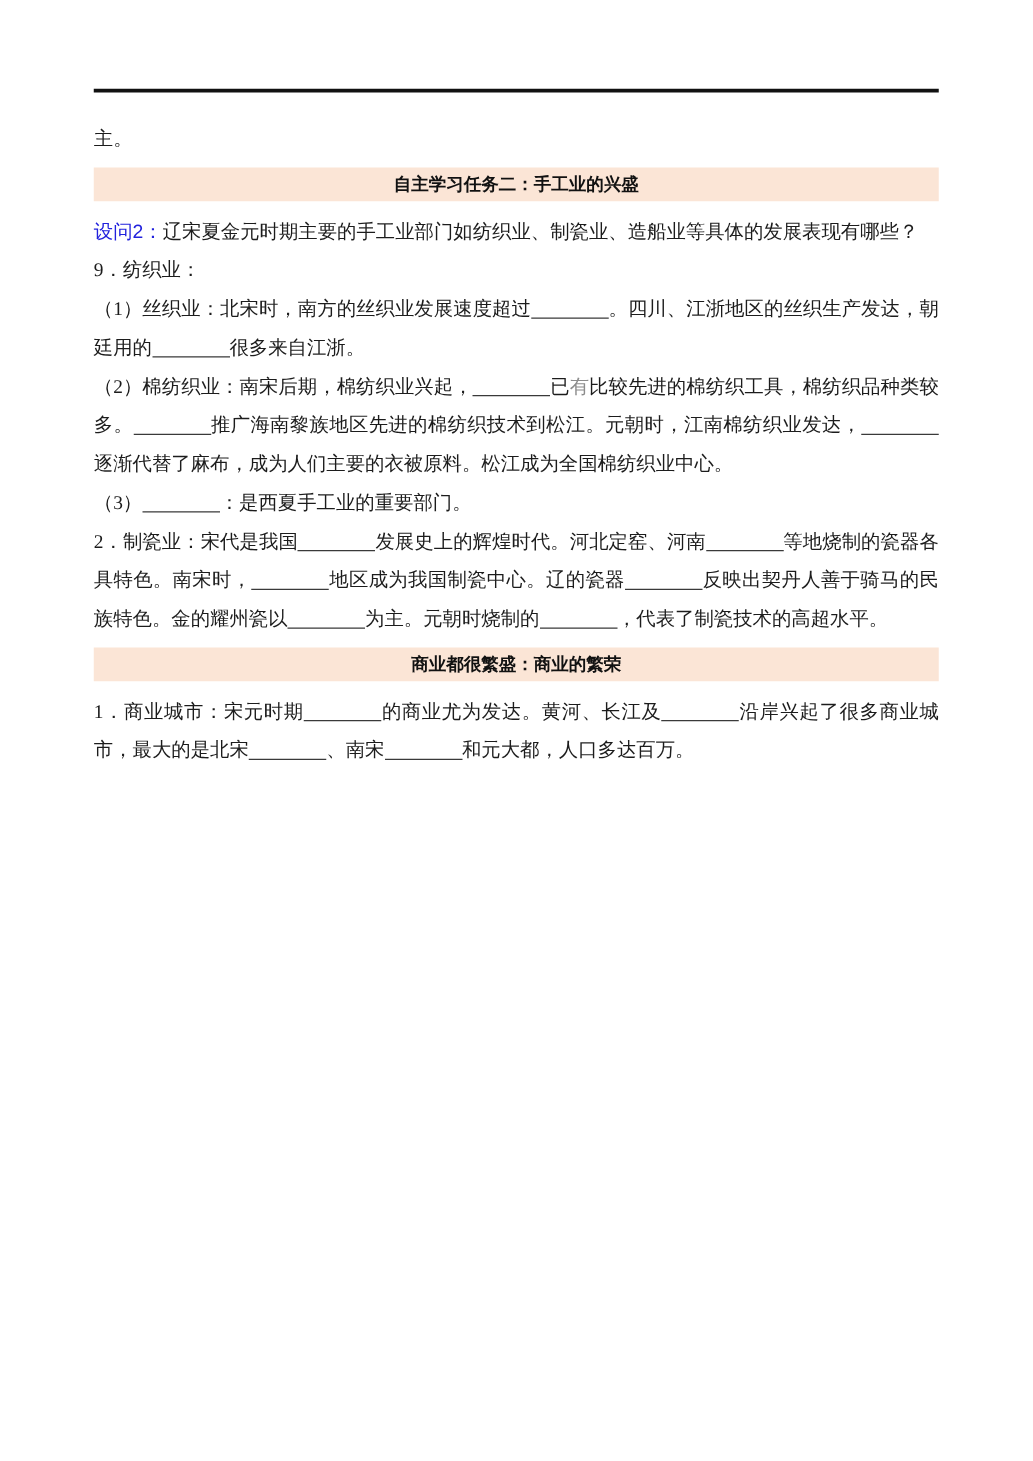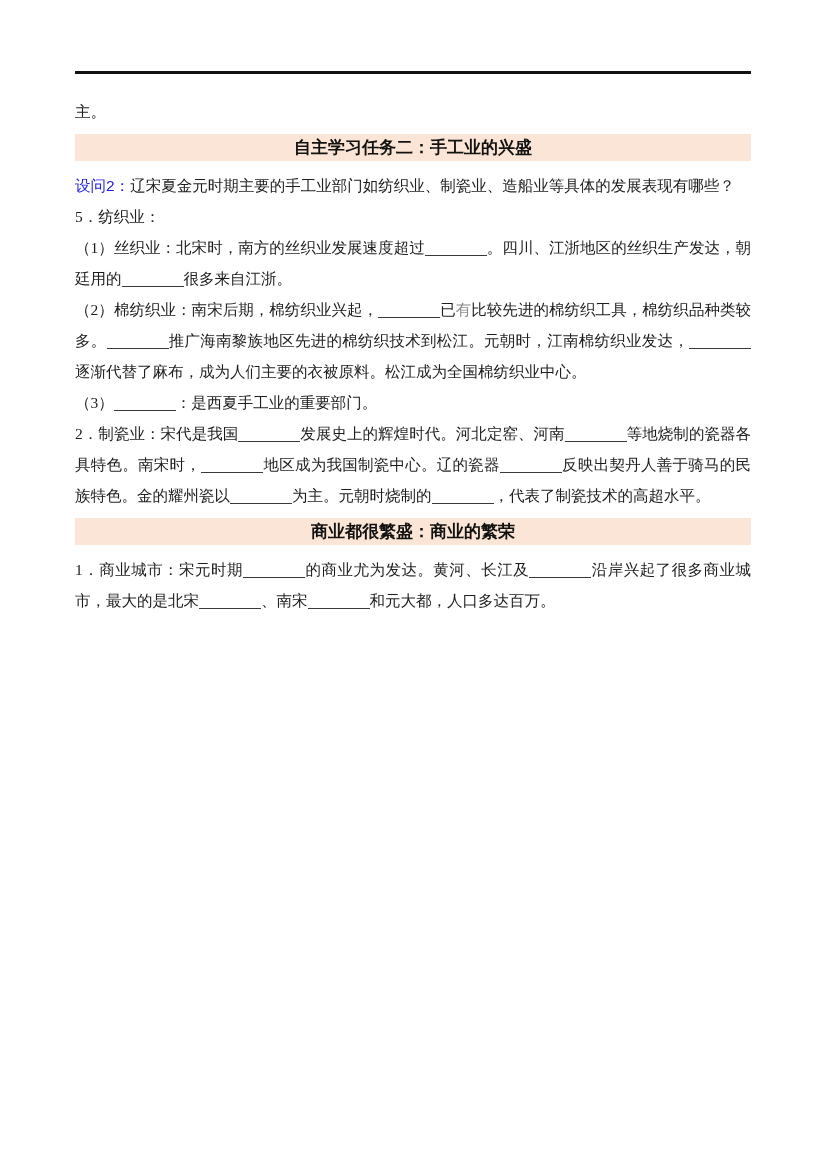--- a/index.html
+++ b/index.html
@@ -25,21 +25,21 @@
     line-height: 31px;
     text-align: justify;
     word-break: break-all;
   }
   p.lead { margin-top: 22px; }
   .banner {
     background: var(--banner-bg, #FBE5D6);
     text-align: center;
     font-family: "Liberation Sans", "DejaVu Sans", sans-serif;
     font-weight: bold;
-    font-size: 17px;
+    font-size: 14px;
     line-height: 21px;
     padding: 3px 16px;
     margin: 7px 0 9px 0;
     color: #111;
   }
   .q-label {
     color: var(--question-blue, #2222DD);
     font-weight: normal;
     font-family: "Liberation Sans", "DejaVu Sans", sans-serif;
   }
@@ -60,21 +60,21 @@
   <div class="top-rule"></div>
 
   <p class="body-text lead">主。</p>
 
   <section>
     <div class="banner">自主学习任务二：手工业的兴盛</div>
     <p class="body-text">
       <span class="q-label">设问2：</span><span>辽宋夏金元时期主要的手工业部门如纺织业、制瓷业、造船业等具体的发展表现有哪些？</span>
     </p>
     <div>
-        <p class="body-text">5．纺织业：</p>
+        <p class="body-text">9．纺织业：</p>
         <p class="body-text">（1）丝织业：北宋时，南方的丝织业发展速度超过<span class="blank"></span>。四川、江浙地区的丝织生产发达，朝廷用的<span class="blank"></span>很多来自江浙。</p>
         <p class="body-text">（2）棉纺织业：南宋后期，棉纺织业兴起，<span class="blank"></span>已<span class="light">有</span>比较先进的棉纺织工具，棉纺织品种类较多。<span class="blank"></span>推广海南黎族地区先进的棉纺织技术到松江。元朝时，江南棉纺织业发达，<span class="blank"></span>逐渐代替了麻布，成为人们主要的衣被原料。松江成为全国棉纺织业中心。</p>
         <p class="body-text">（3）<span class="blank"></span>：是西夏手工业的重要部门。</p>
         <p class="body-text">2．制瓷业：宋代是我国<span class="blank"></span>发展史上的辉煌时代。河北定窑、河南<span class="blank"></span>等地烧制的瓷器各具特色。南宋时，<span class="blank"></span>地区成为我国制瓷中心。辽的瓷器<span class="blank"></span>反映出契丹人善于骑马的民族特色。金的耀州瓷以<span class="blank"></span>为主。元朝时烧制的<span class="blank"></span>，代表了制瓷技术的高超水平。</p>
       </div>
   </section>
 
   <section>
     <div class="banner">商业都很繁盛：商业的繁荣</div>
     <div>

